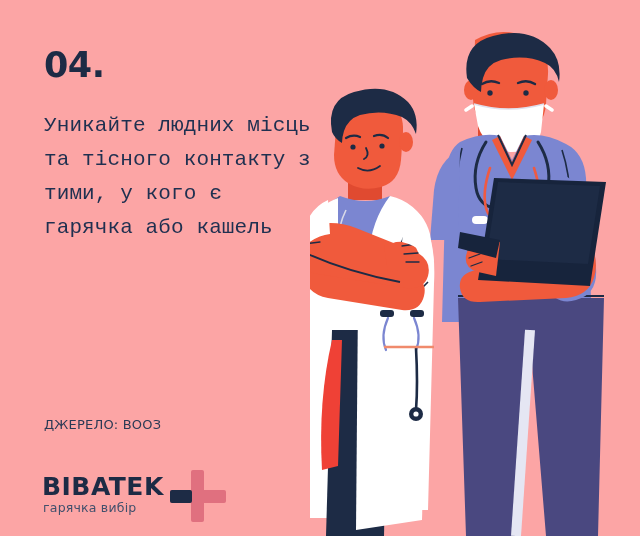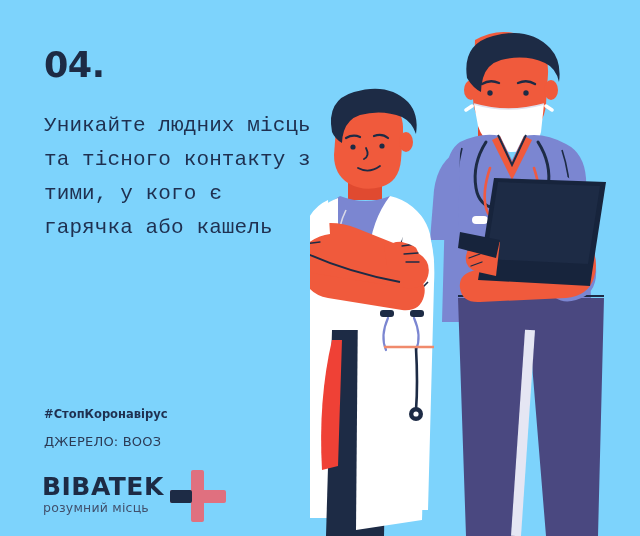--- a/index.html
+++ b/index.html
@@ -7,21 +7,21 @@
     padding: 0;
     background: #ffffff;
   }
   body {
     font-family: "DejaVu Sans", sans-serif;
   }
   .poster {
     position: relative;
     width: 640px;
     height: 536px;
-    background: #7dd3fc;
+    background: #fca5a5;
     overflow: hidden;
   }
 
   
   .copy-block {
     position: absolute;
     left: 44px;
     top: 48px;
     width: 270px;
   }
@@ -152,28 +152,27 @@
 <body>
 
 <div class="poster">
 
   <div class="copy-block">
     <p class="step-number">04.</p>
     <p class="headline">Уникайте людних місць та тісного контакту з тими, у кого є гарячка або кашель</p>
   </div>
 
   <div class="tag-block">
-    <p class="hashtags">#СтопКоронавірус</p>
     <p class="source">ДЖЕРЕЛО: ВООЗ</p>
   </div>
 
   <div class="logo">
     <div class="logo-text">
       <p class="logo-word">BIBATEK</p>
-      <p class="logo-tagline">розумний місць</p>
+      <p class="logo-tagline">гарячка вибір</p>
     </div>
     <div class="logo-cross">
       <div class="cross-v"></div>
       <div class="cross-h"></div>
       <div class="cross-navy"></div>
     </div>
   </div>
 
   <div class="illustration">
     <svg viewBox="0 0 330 536" xmlns="http://www.w3.org/2000/svg">

